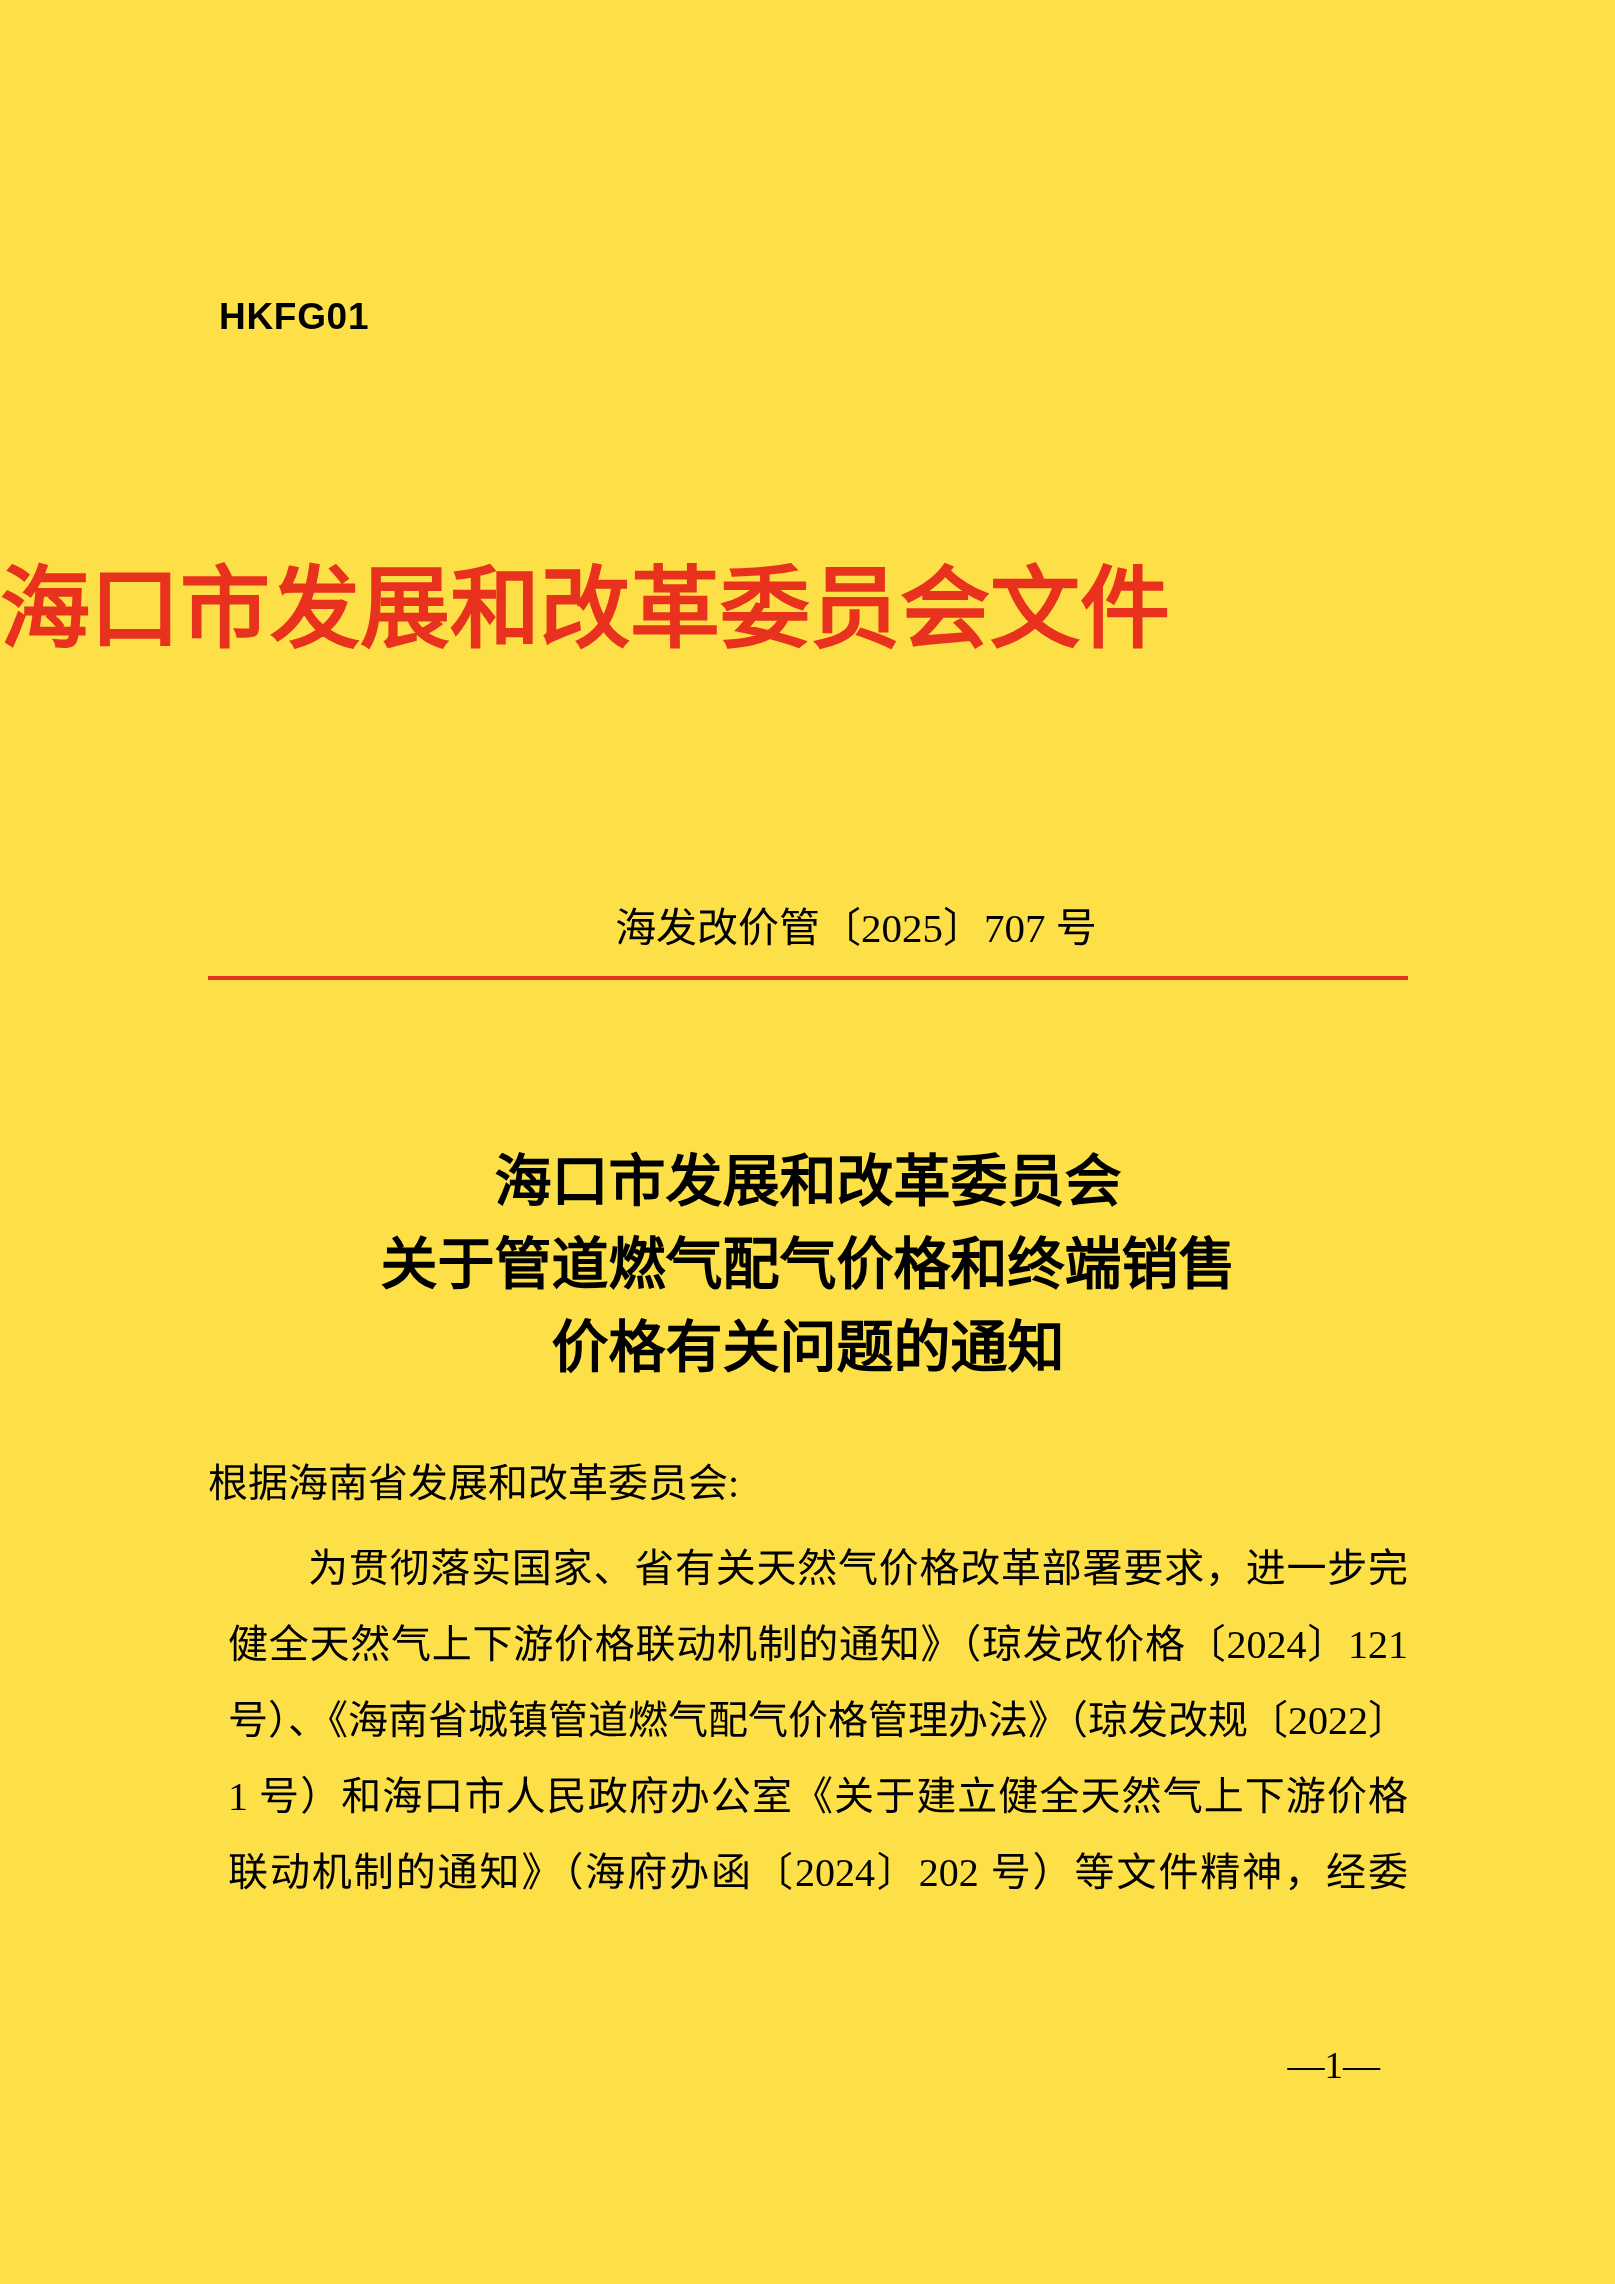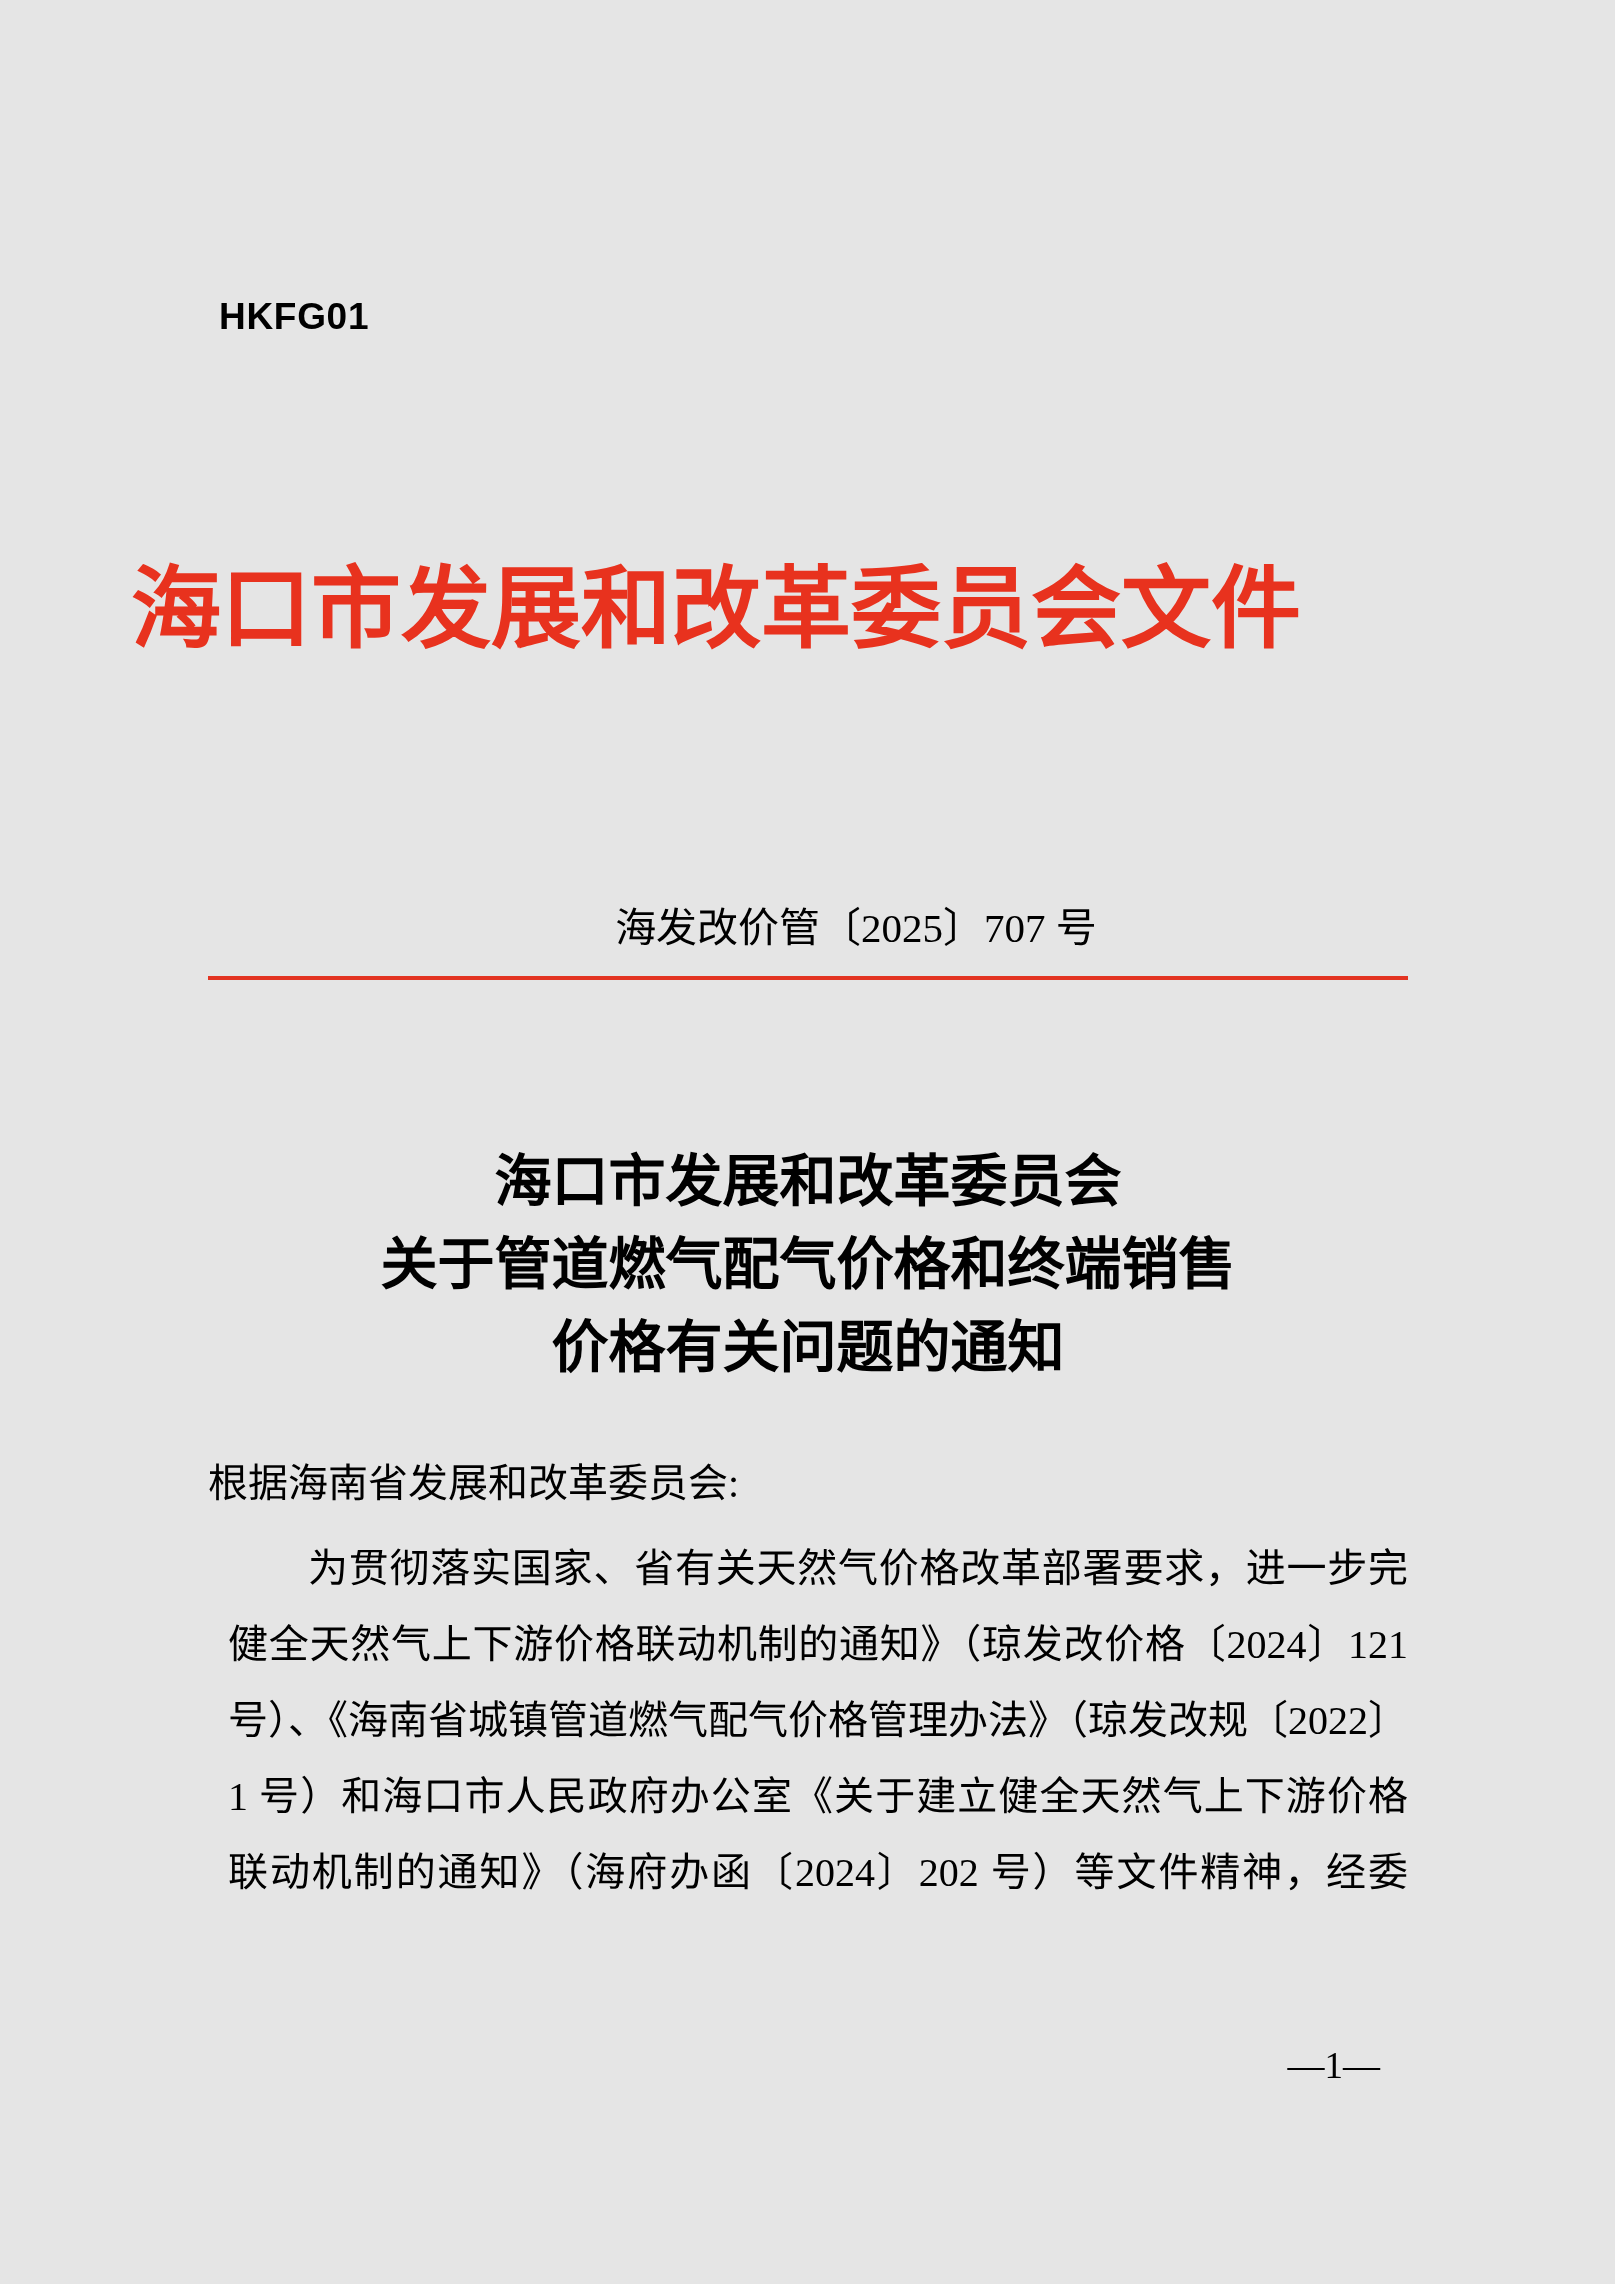--- a/index.html
+++ b/index.html
@@ -10,39 +10,38 @@
   body {
     width: 1616px;
     height: 2284px;
     position: relative;
     font-family: "Liberation Serif", "DejaVu Serif", serif;
     color: #000000;
   }
   .page {
     position: absolute;
     inset: 0;
-    background: #e5e5e5;
+    background: #fde047;
     overflow: hidden;
   }
   .doc-code {
     position: absolute;
     left: 219px;
     top: 297px;
     font-family: "Liberation Sans", "DejaVu Sans", sans-serif;
     font-weight: 600;
     font-size: 37px;
     line-height: 1.1;
     letter-spacing: 0.7px;
   }
   .red-title {
     position: absolute;
     left: 0;
     top: 561px;
     width: 1432px;
-    text-align: center;
     font-family: "Liberation Serif", "DejaVu Serif", serif;
     font-weight: bold;
     font-size: 90px;
     line-height: 1.08;
     color: var(--header-red, #E8321E);
     white-space: nowrap;
   }
   .doc-number {
     position: absolute;
     left: 0;

